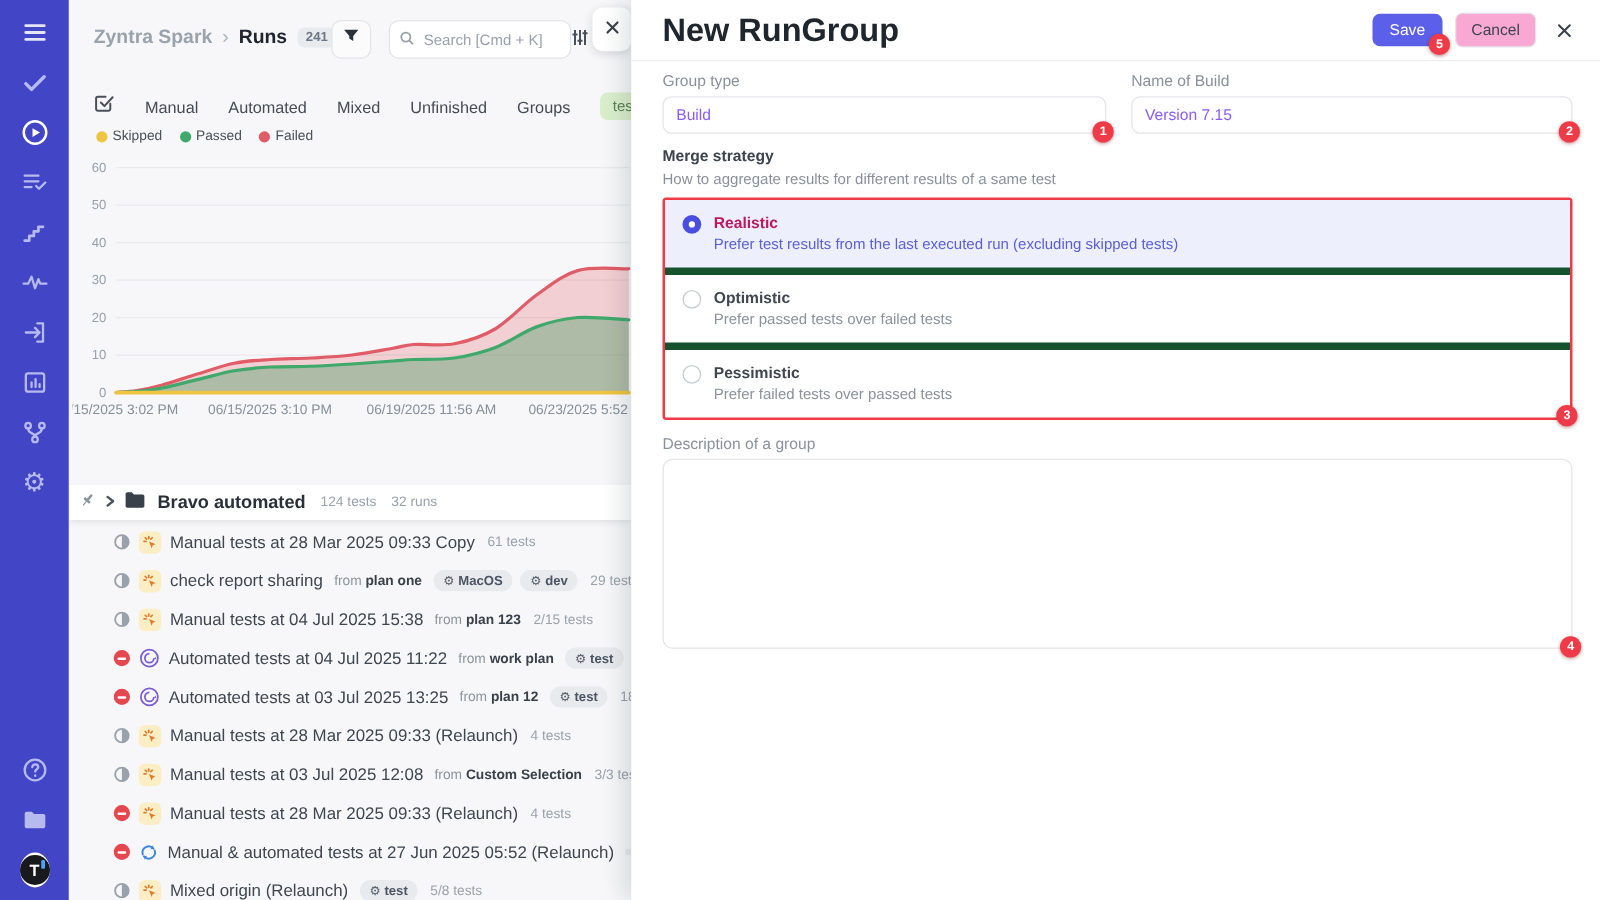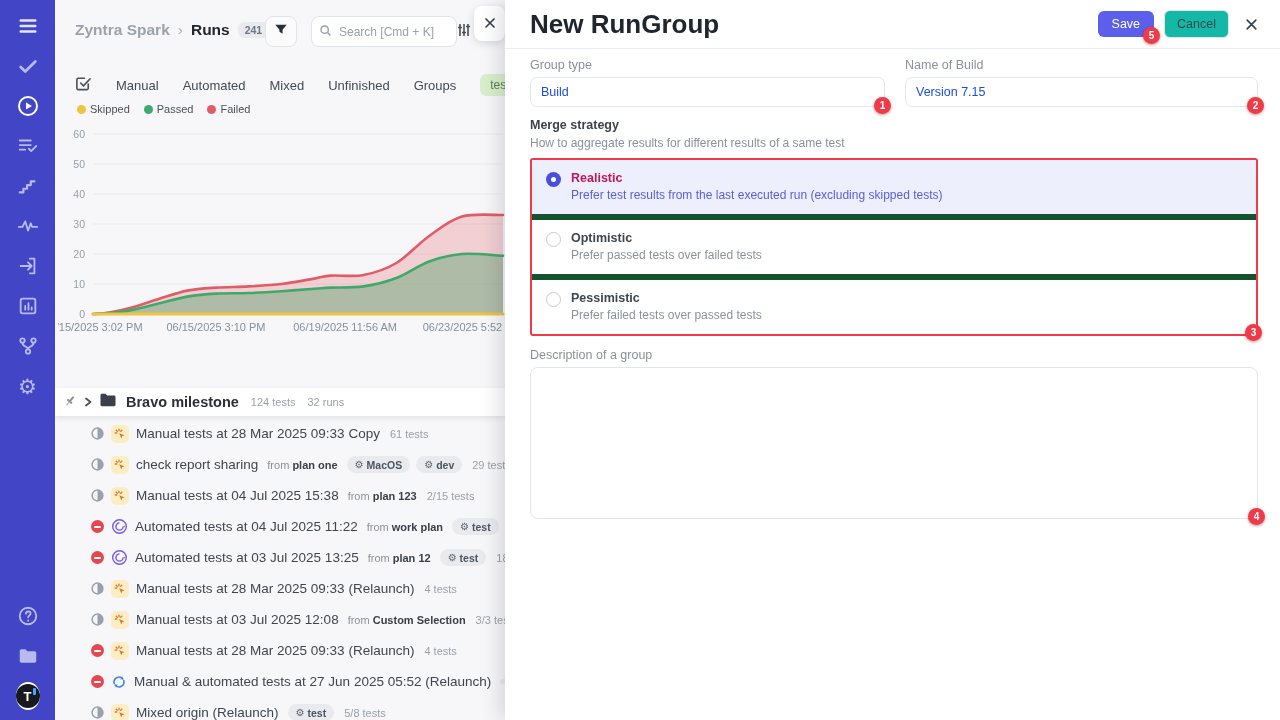--- a/index.html
+++ b/index.html
@@ -61,28 +61,28 @@
   .run-tags { display:flex; gap:6px; margin-left:2px; }
   .pill { background:#e8eaee; color:#4b5563; font-size:10.5px; font-weight:bold; padding:2.5px 8px; border-radius:9px; display:flex; align-items:center; gap:3px; }
   .pill .g { font-size:10px; color:#5b626c; font-weight:normal; }
   .run-count { font-size:11px; color:#9aa1ab; margin-left:3px; }
 
   
   #drawer { position:absolute; left:505px; top:0; bottom:0; right:0; background:#fff; box-shadow:-6px 0 18px rgba(20,25,40,.14); z-index:20; }
   .d-header { height:49px; border-bottom:1px solid #edeef2; display:flex; align-items:center; padding:0 22px 0 25px; gap:10px; }
   .d-title { font-size:26px; font-weight:bold; color:#20262e; margin-right:auto; }
   .btn-save { position:relative; background:#5b5fe9; color:#fff; border:none; border-radius:6px; font-size:12.5px; padding:6px 14px; font-family:"Liberation Sans",sans-serif; cursor:pointer; }
-  .btn-cancel { background:#14b8a6; color:#3f4650; border:1px solid #e3e5e9; border-radius:6px; font-size:12.5px; padding:6px 12px; font-family:"Liberation Sans",sans-serif; cursor:pointer; }
+  .btn-cancel { background:#f9a8d4; color:#3f4650; border:1px solid #e3e5e9; border-radius:6px; font-size:12.5px; padding:6px 12px; font-family:"Liberation Sans",sans-serif; cursor:pointer; }
   .d-close { margin-left:6px; cursor:pointer; display:flex; }
 
   .d-body { padding:9px 22px 0 25px; position:relative; }
   .fields-grid { display:grid; grid-template-columns:355px 1fr; column-gap:20px; }
   .f-label { font-size:12.5px; color:#8a919c; margin-bottom:5px; }
   .f-input-wrap { position:relative; }
-  .f-input { width:100%; height:30px; border:1px solid #e3e5e9; border-radius:7px; font-size:12.5px; color:#1d4ed8; padding:0 10px; font-family:"Liberation Sans",sans-serif; background:#fff; }
+  .f-input { width:100%; height:30px; border:1px solid #e3e5e9; border-radius:7px; font-size:12.5px; color:#8b5cf6; padding:0 10px; font-family:"Liberation Sans",sans-serif; background:#fff; }
 
   .merge-label { font-size:12.5px; font-weight:bold; color:#3c434c; margin-top:11px; }
   .merge-help { font-size:12px; color:#8a919c; margin-top:4px; }
   .merge-box { position:relative; margin-top:8px; border:2px solid #ee3b47; border-radius:3px; background:#fff; }
   .opt { display:flex; gap:10px; padding:11px 14px 12px; align-items:flex-start; cursor:pointer; }
   .opt + .opt { border-top:6px solid #14532d; }
   .opt .radio { flex:none; width:15px; height:15px; border-radius:50%; border:1px solid #c6cad1; background:#fff; margin-top:1px; position:relative; }
   .opt.selected { background:#edeffc; }
   .opt.selected .radio { border:none; background:#4a4ee0; }
   .opt.selected .radio::after { content:''; position:absolute; left:5px; top:5px; width:5px; height:5px; border-radius:50%; background:#fff; }
@@ -274,21 +274,21 @@
             <rect x="3" y="5.5" width="6" height="2" rx="0.5"></rect>
             <rect x="5.6" y="7.5" width="0.9" height="4"></rect>
           </g>
         </svg></span>
     <span><svg width="10" height="10" viewBox="0 0 10 10" style="fill:none;stroke:#4a5058;stroke-width:1.8;stroke-linecap:round;stroke-linejoin:round">
           <path d="M3 1.5L7.5 5 3 8.5"></path>
         </svg></span>
     <span><svg width="16" height="14" viewBox="0 0 16 14" style="fill:#38404a">
           <path d="M0.5 2.2c0-.8.6-1.4 1.4-1.4h3.6l1.6 1.7h7c.8 0 1.4.6 1.4 1.4v7.9c0 .8-.6 1.4-1.4 1.4H1.9c-.8 0-1.4-.6-1.4-1.4z"></path>
         </svg></span>
-    <span class="m-name">Bravo milestone</span>
+    <span class="m-name">Bravo automated</span>
     <span class="m-meta">124 tests</span>
     <span class="m-meta">32 runs</span>
   </div>
 
   <div id="run-rows">
       <div class="run-row" data-status="progress" data-type="manual">
     <span class="st st-progress">
           <svg width="13" height="13" viewBox="0 0 13 13">
             <circle cx="6.5" cy="6.5" r="5.4" style="fill:none;stroke:#99a1ac;stroke-width:1.5"></circle>
             <path d="M6.5 1.1a5.4 5.4 0 0 1 0 10.8z" style="fill:#99a1ac"></path>

